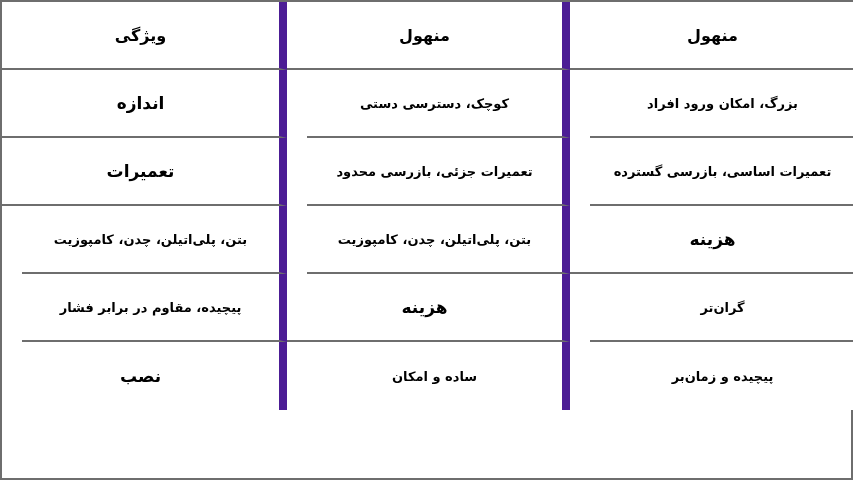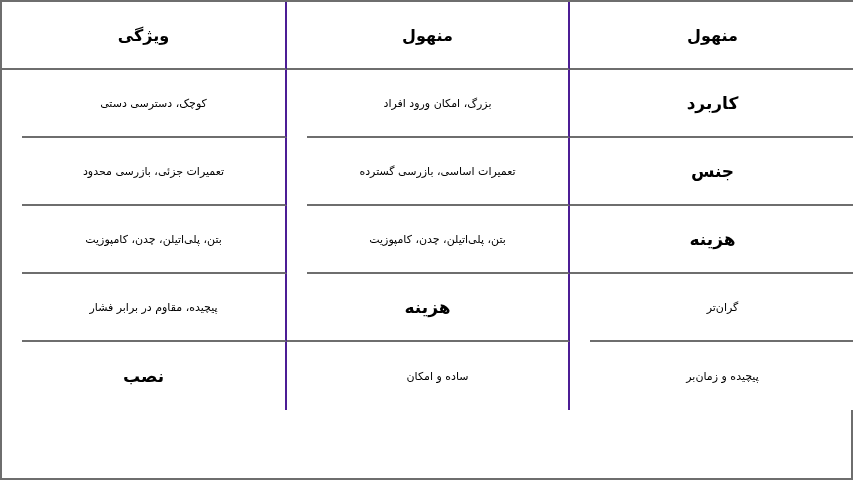--- a/index.html
+++ b/index.html
@@ -25,59 +25,59 @@
     font-family: "DejaVu Sans", "Liberation Sans", sans-serif;
     color: #000000;
   }
   .cell {
     direction: rtl;
     display: flex;
     align-items: center;
     justify-content: center;
     text-align: center;
     box-sizing: border-box;
-    border-right: 2px solid #4c1d95;
+    border-right: 8px solid #4c1d95;
     border-bottom: 2px solid #6e6e6e;
     padding: 4px 10px;
     background: #ffffff;
   }
   .cell:nth-child(3n) { border-right: none; }
   .cell:nth-last-child(-n+3) { border-bottom: none; text-align: right; }
   .header-cell {
     font-weight: bold;
     font-size: 16px;
   }
   .feature-cell {
     font-weight: bold;
     font-size: 17px;
   }
   .value-cell {
-    font-size: 11px;
-    font-weight: normal;
+    font-size: 13px;
+    font-weight: bold;
     margin-left: 20px;
   }
 </style>
 </head>
 <body>
 
 <div class="page">
   <div class="comparison-table">
 
     <div class="cell header-cell">ویژگی</div>
     <div class="cell header-cell">منهول</div>
     <div class="cell header-cell">منهول</div>
 
+    <div class="cell feature-cell">اندازه</div>
     <div class="cell value-cell">کوچک، دسترسی دستی</div>
     <div class="cell value-cell">بزرگ، امکان ورود افراد</div>
 
-    <div class="cell feature-cell">کاربرد</div>
+    <div class="cell feature-cell">تعمیرات</div>
     <div class="cell value-cell">تعمیرات جزئی، بازرسی محدود</div>
     <div class="cell value-cell">تعمیرات اساسی، بازرسی گسترده</div>
 
-    <div class="cell feature-cell">جنس</div>
     <div class="cell value-cell">بتن، پلی‌اتیلن، چدن، کامپوزیت</div>
     <div class="cell value-cell">بتن، پلی‌اتیلن، چدن، کامپوزیت</div>
 
     <div class="cell feature-cell">هزینه</div>
     <div class="cell value-cell">پیچیده، مقاوم در برابر فشار</div>
 
     <div class="cell feature-cell">هزینه</div>
     <div class="cell value-cell">گران‌تر</div>
 
     <div class="cell feature-cell">نصب</div>

